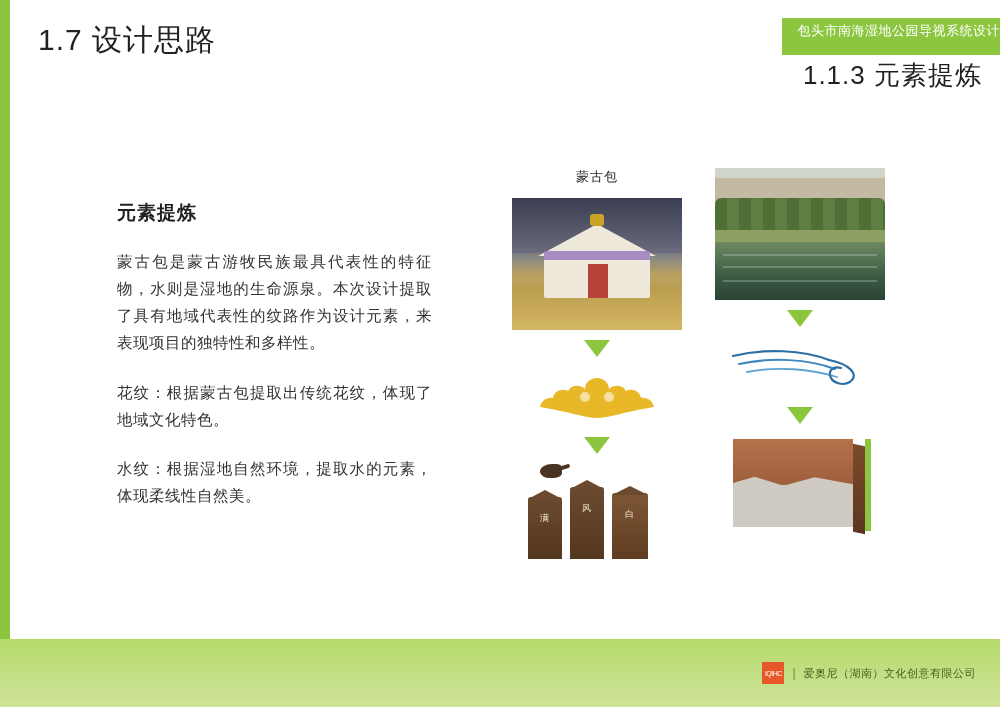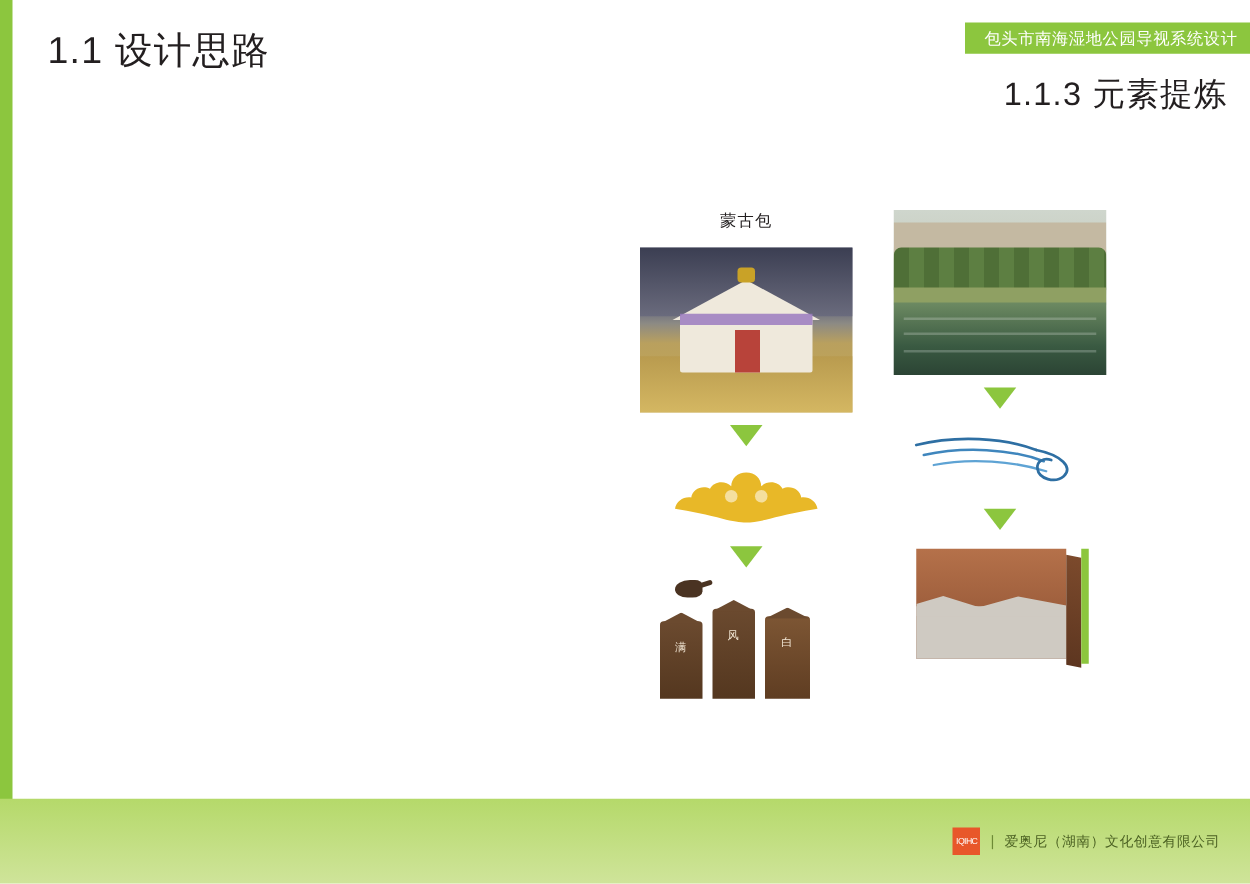--- a/index.html
+++ b/index.html
@@ -39,26 +39,26 @@
     color: #231f20;
     letter-spacing: 1px;
     font-weight: normal;
   }
 
   
   .header-tab {
     position: absolute;
     right: 0;
     top: 18px;
-    height: 25px;
+    height: 37px;
     line-height: 25px;
     background: #8cc63e;
     color: #ffffff;
     font-size: 13px;
-    padding: 0 10px 0 16px;
+    padding: 0 0 0 16px;
     letter-spacing: 0.5px;
     white-space: nowrap;
   }
 
   .section-title {
     position: absolute;
     right: 18px;
     top: 58px;
     font-size: 26px;
     color: #231f20;
@@ -303,26 +303,32 @@
     text-align: right;
   }
 </style>
 </head>
 <body>
 
 <div class="page">
 
   <div class="left-bar"></div>
 
-  <div class="page-title">1.1 设计思路</div>
+  <div class="page-title">1.7 设计思路</div>
 
   <div class="header-tab">包头市南海湿地公园导视系统设计</div>
 
   <div class="section-title">1.1.3 元素提炼</div>
 
+  <div class="text-col">
+    <h3>元素提炼</h3>
+    <p>蒙古包是蒙古游牧民族最具代表性的特征物，水则是湿地的生命源泉。本次设计提取了具有地域代表性的纹路作为设计元素，来表现项目的独特性和多样性。</p>
+    <p>花纹：根据蒙古包提取出传统花纹，体现了地域文化特色。</p>
+    <p>水纹：根据湿地自然环境，提取水的元素，体现柔线性自然美。</p>
+  </div>
 
   <div class="figures">
 
     <div class="fig-col col1">
       <div class="fig-caption">蒙古包</div>
 
       <div class="photo photo-yurt">
         <div class="sky-dark"></div>
         <div class="field"></div>
         <div class="yurt-roof"></div>

